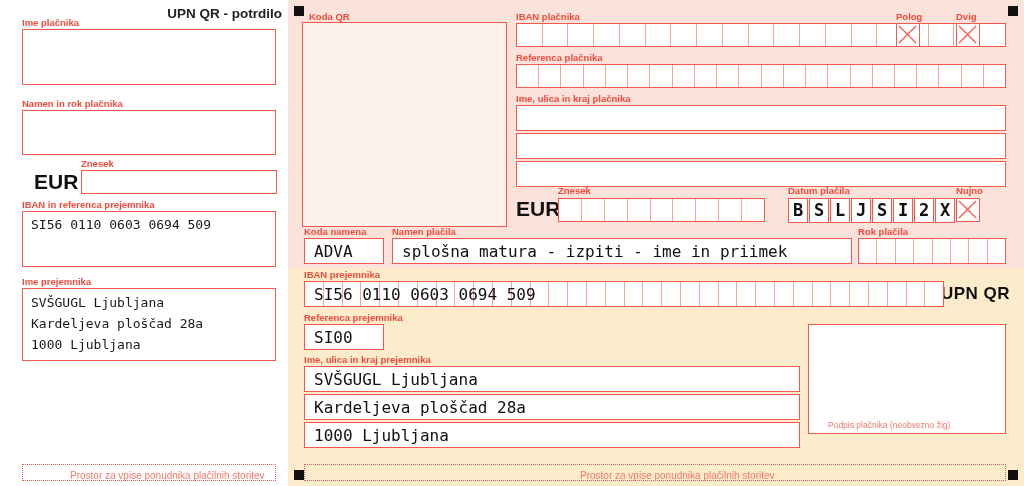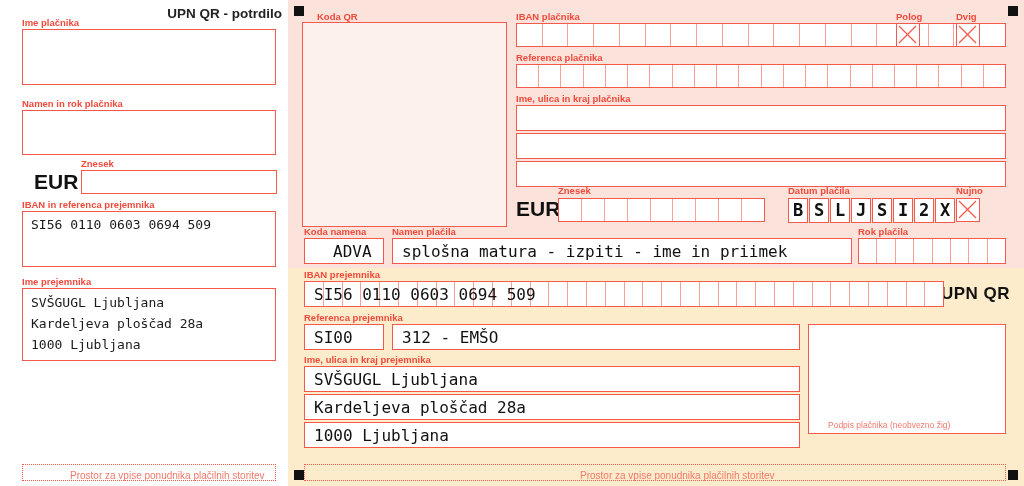--- a/index.html
+++ b/index.html
@@ -218,21 +218,21 @@
   <div id="right-part">
     <div id="lower-band"></div>
 
     <div class="corner" style="left:6px; top:6px;"></div>
     <div class="corner" style="right:6px; top:6px;"></div>
     <div class="corner" style="left:6px; bottom:6px;"></div>
     <div class="corner" style="right:6px; bottom:6px;"></div>
 
     <div id="upnqr-word">UPN QR</div>
 
-    <div class="lbl" style="left:16px; top:12px;padding-left:13px;">Koda QR</div>
+    <div class="lbl" style="left:8px; top:12px;padding-left:13px;">Koda QR</div>
     <div id="qr-area"></div>
 
     <div class="lbl" style="left:228px; top:12px;">IBAN plačnika</div>
     <div class="comb" style="left:228px; top:23px; width:490px; height:24px;">
       <i></i>
         <i></i>
         <i></i>
         <i></i>
         <i></i>
         <i></i>
@@ -325,21 +325,21 @@
 
     <div class="lbl" style="left:668px; top:186px;">Nujno</div>
     <div class="xbox" style="left:668px; top:198px; width:24px; height:24px;">
       <svg width="21" height="21" viewBox="0 0 21 21">
           <line x1="2" y1="2" x2="19" y2="19" stroke="#f4594b" stroke-width="1.3"></line>
           <line x1="19" y1="2" x2="2" y2="19" stroke="#f4594b" stroke-width="1.3"></line>
         </svg>
     </div>
 
     <div class="lbl" style="left:16px; top:227px;">Koda namena</div>
-    <div class="box boxw" style="left:16px; top:238px; width:80px; height:26px;padding-left:19px;">
+    <div class="box boxw" style="left:16px; top:238px; width:80px; height:26px;">
       <div class="mono-lg" style="padding:3px 0 0 9px;">ADVA</div>
     </div>
 
     <div class="lbl" style="left:104px; top:227px;">Namen plačila</div>
     <div class="box boxw" style="left:104px; top:238px; width:460px; height:26px;">
       <div class="mono-lg" style="padding:3px 12px 0 9px;">splošna matura - izpiti - ime in priimek</div>
     </div>
 
     <div class="lbl" style="left:570px; top:227px;">Rok plačila</div>
     <div class="comb" style="left:570px; top:238px; width:148px; height:26px;">
@@ -388,23 +388,20 @@
         <i></i>
         <i></i>
         <i></i>
         <i></i>
     </div>
     <div class="mono-lg" style="position:absolute; left:26px; top:285px;">SI56 0110 0603 0694 509</div>
 
     <div class="lbl" style="left:16px; top:313px;">Referenca prejemnika</div>
     <div class="box boxw" style="left:16px; top:324px; width:80px; height:26px;">
       <div class="mono-lg" style="padding:3px 0 0 9px;">SI00</div>
-    </div>
-    <div class="box boxw" style="left:104px; top:324px; width:408px; height:26px;">
-      <div class="mono-lg" style="padding:3px 0 0 9px;">312 - EMŠO</div>
     </div>
 
     <div class="lbl" style="left:16px; top:355px;">Ime, ulica in kraj prejemnika</div>
     <div class="box boxw" style="left:16px; top:366px; width:496px; height:26px;">
       <div class="mono-lg" style="padding:3px 0 0 9px;">SVŠGUGL Ljubljana</div>
     </div>
     <div class="box boxw" style="left:16px; top:394px; width:496px; height:26px;">
       <div class="mono-lg" style="padding:3px 0 0 9px;">Kardeljeva ploščad 28a</div>
     </div>
     <div class="box boxw" style="left:16px; top:422px; width:496px; height:26px;">

